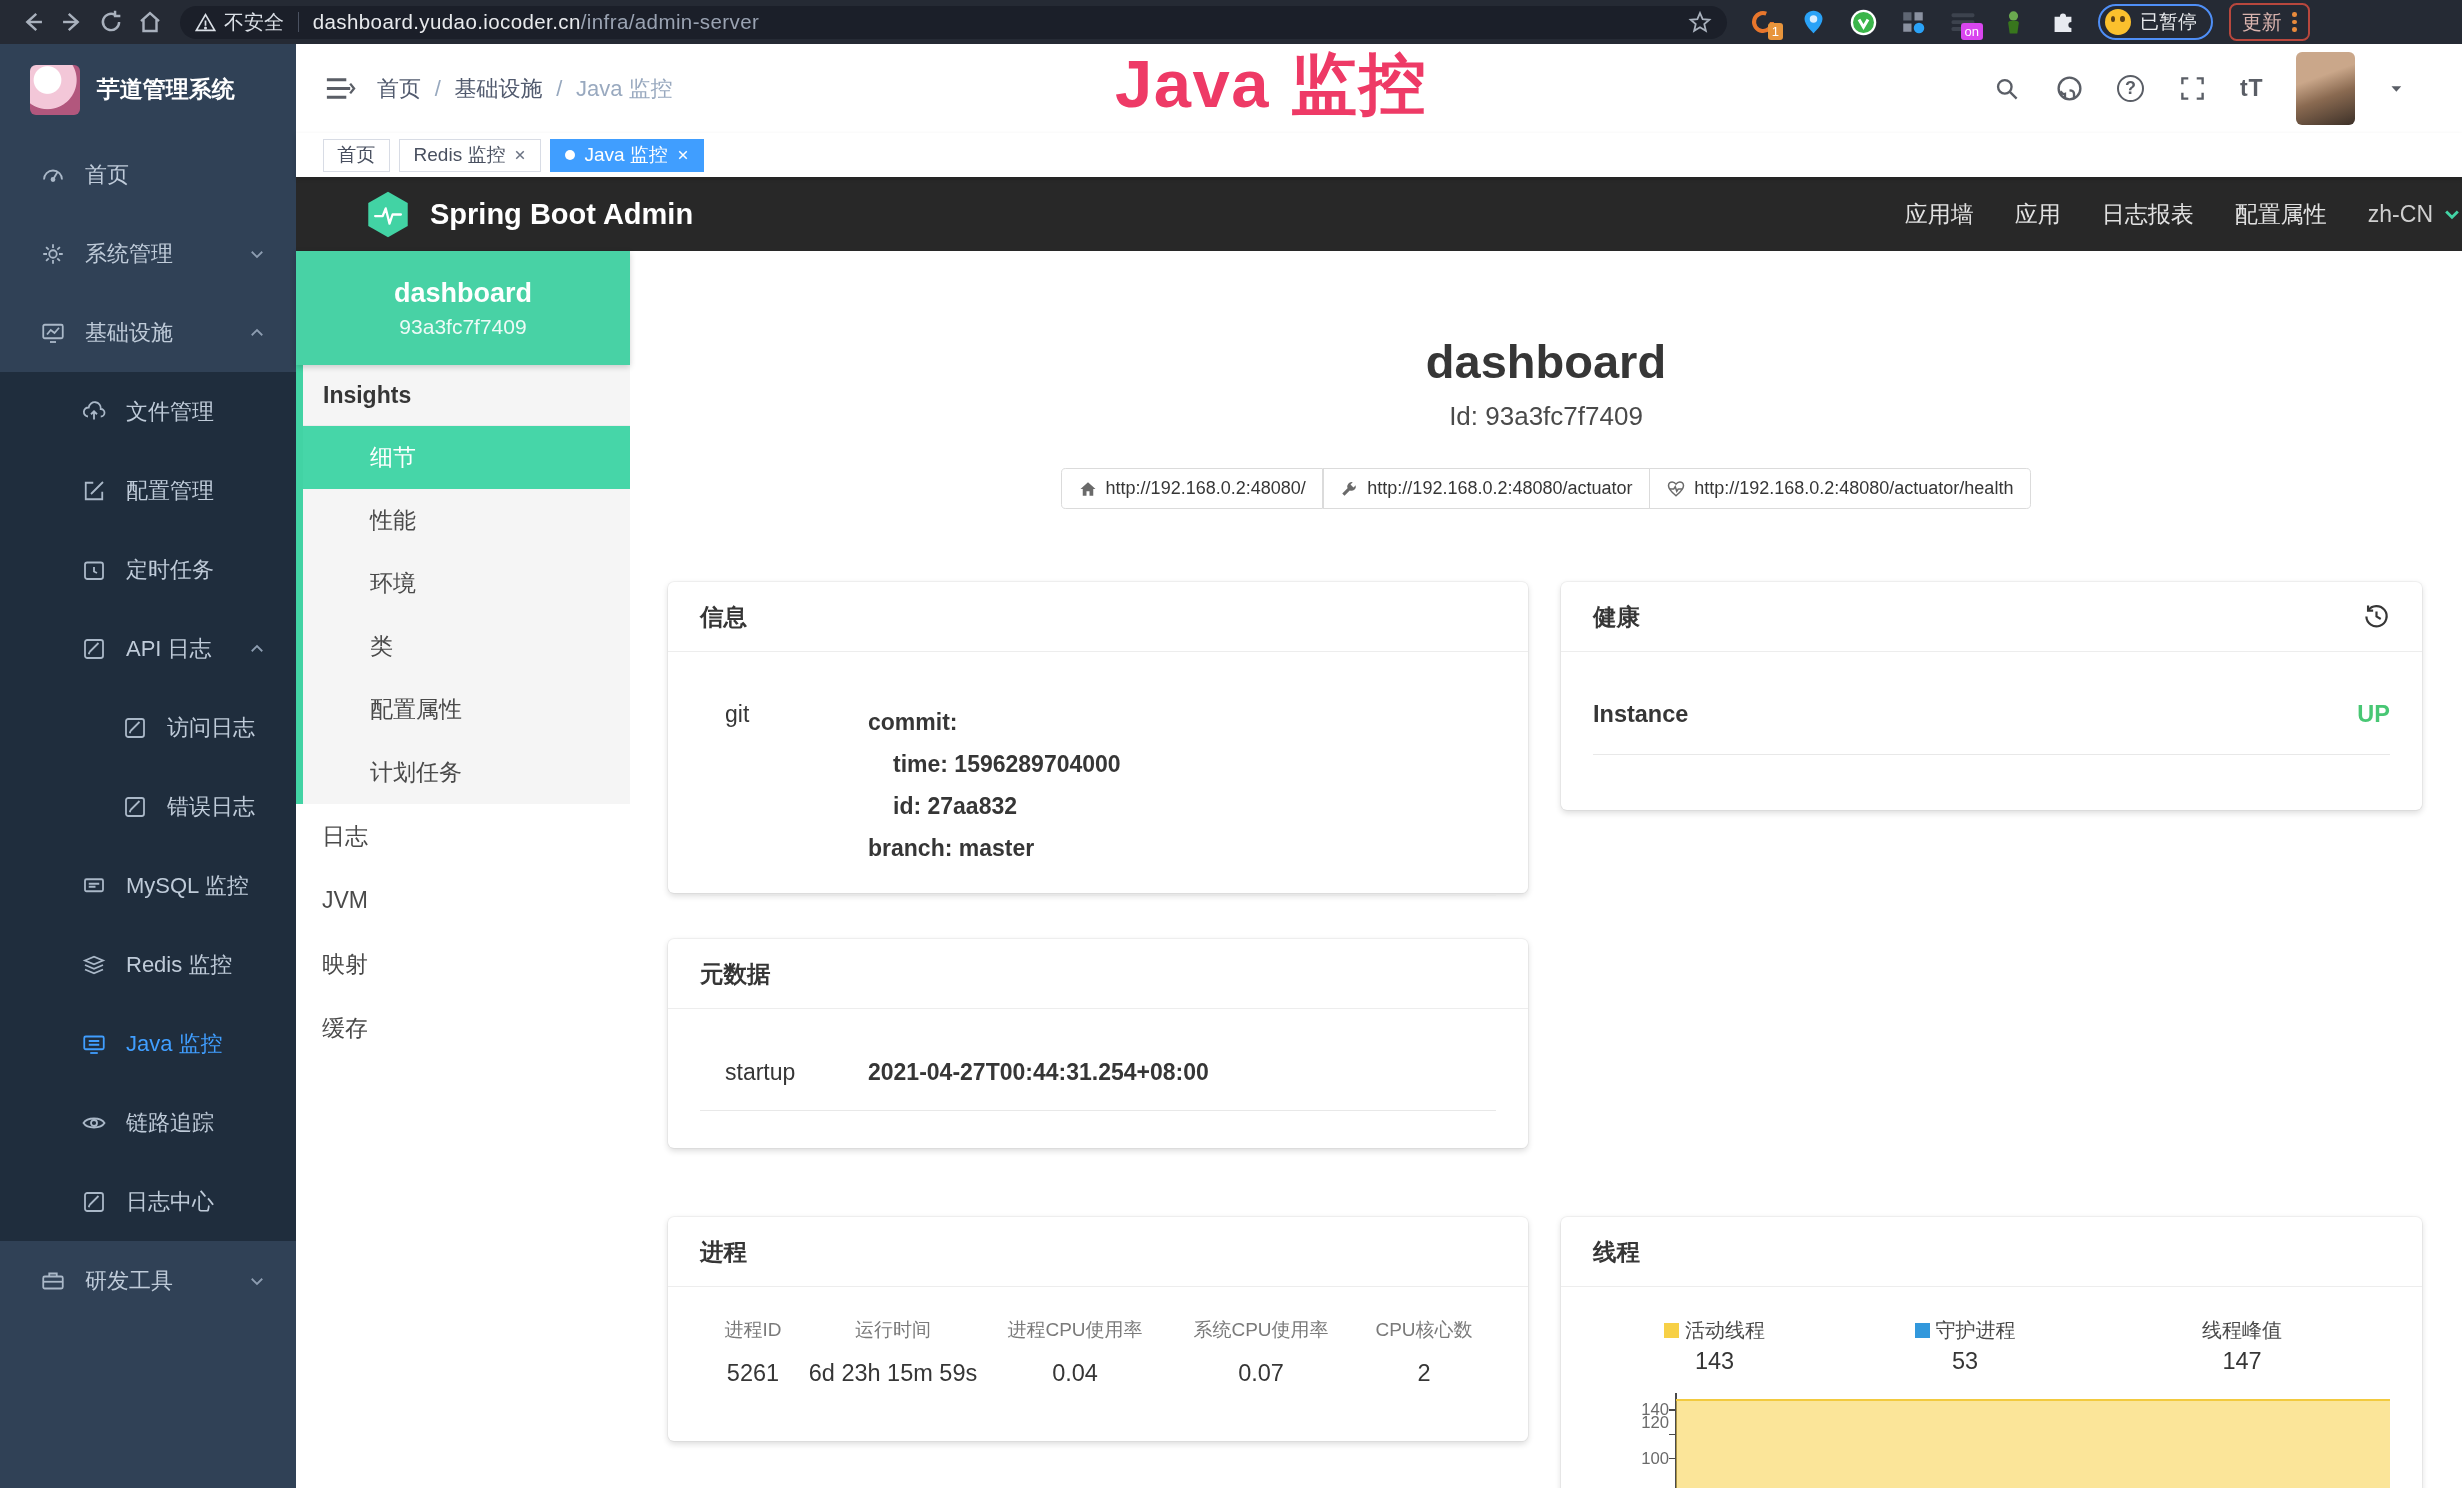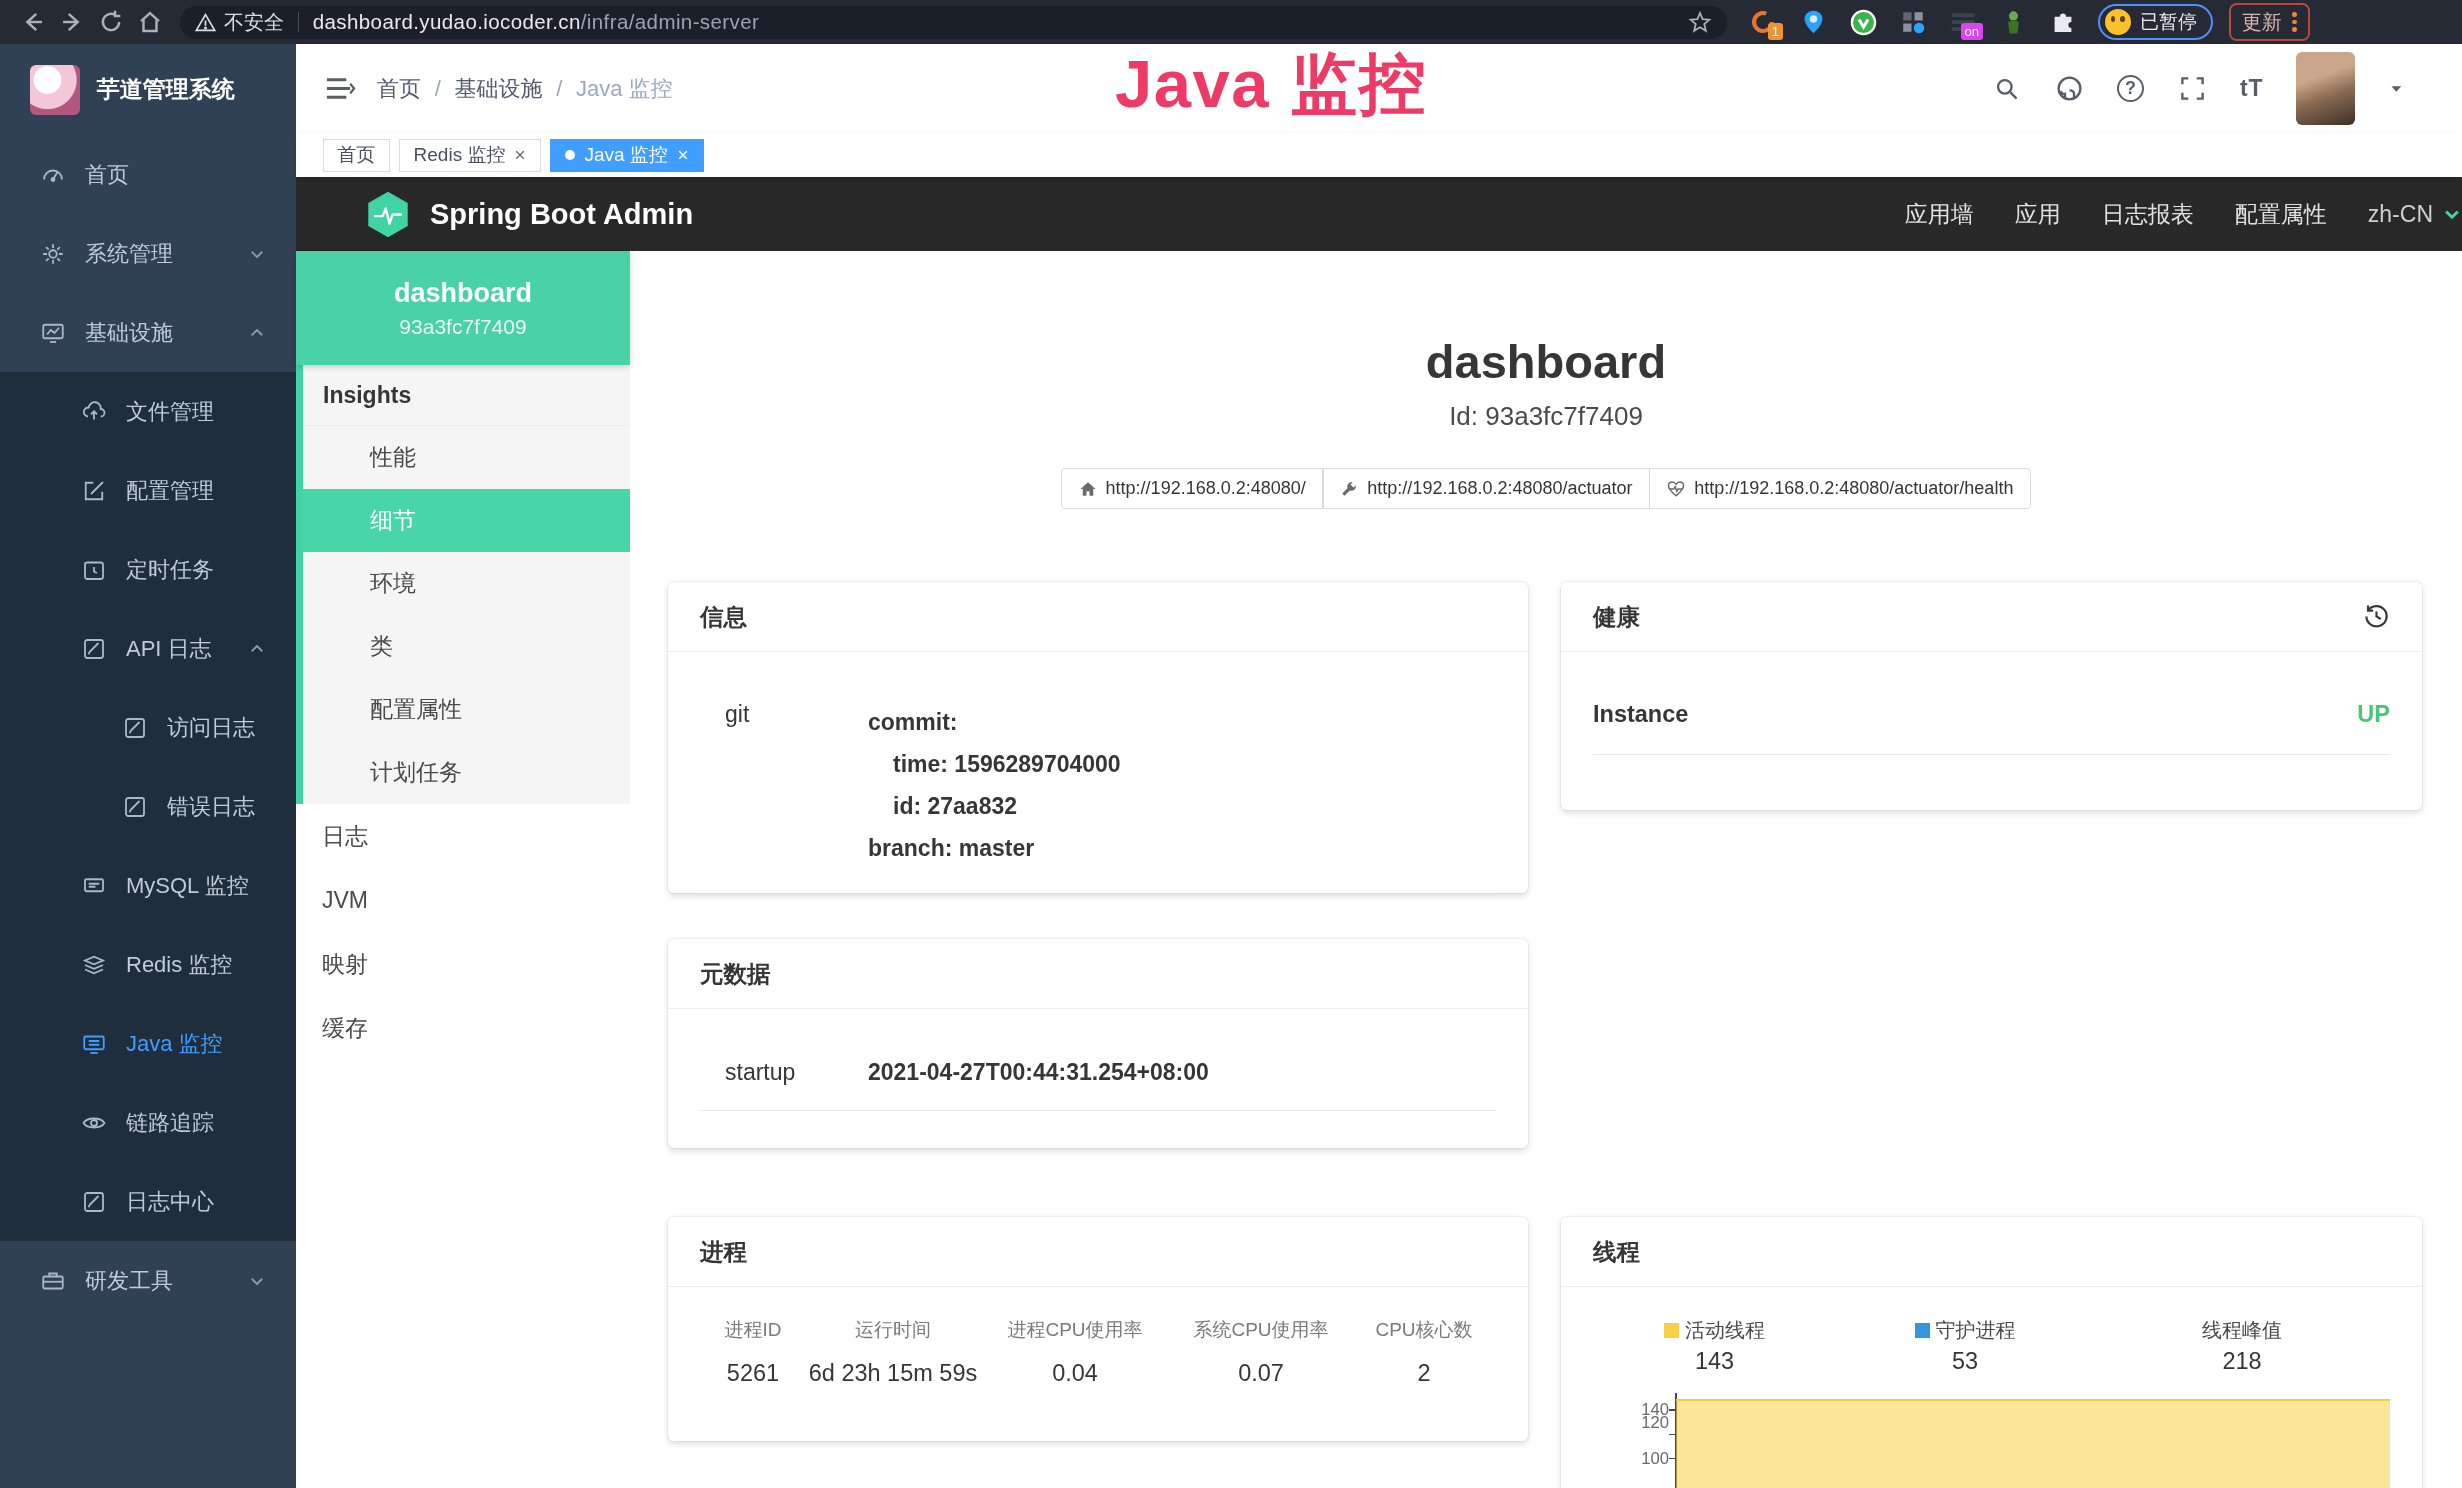--- a/index.html
+++ b/index.html
@@ -502,22 +502,22 @@
     </div>
 
     <div class="sba-row">
       <div class="sba-sidebar">
         <div class="sba-app-head">
           <span class="sba-app-name">dashboard</span>
           <span class="sba-app-id">93a3fc7f7409</span>
         </div>
         <div class="insights-group">
           <div class="insights-label">Insights</div>
+          <div class="sba-sub active">细节</div>
           <div class="sba-sub">性能</div>
-          <div class="sba-sub active">细节</div>
           <div class="sba-sub">环境</div>
           <div class="sba-sub">类</div>
           <div class="sba-sub">配置属性</div>
           <div class="sba-sub">计划任务</div>
         </div>
         <div class="sba-top">日志</div>
         <div class="sba-top">JVM</div>
         <div class="sba-top">映射</div>
         <div class="sba-top">缓存</div>
       </div>
@@ -637,21 +637,21 @@
                   <span class="legend-label">
                       <span class="swatch blue"></span>
                       <span>守护进程</span>
                     </span>
                   <div class="legend-value">53</div>
                 </div>
                 <div class="legend-col lc-3">
                   <span class="legend-label">
                       <span>线程峰值</span>
                     </span>
-                  <div class="legend-value">218</div>
+                  <div class="legend-value">147</div>
                 </div>
               </div>
               <div class="thread-chart">
                 <span class="axis-label al-140">140</span>
                 <span class="axis-label al-120">120</span>
                 <span class="axis-label al-100">100</span>
                 <span class="axis-line"></span>
                 <span class="axis-tick" style="top:20.5px;"></span>
                 <span class="axis-tick" style="top:45px;"></span>
                 <span class="axis-tick" style="top:69px;"></span>

